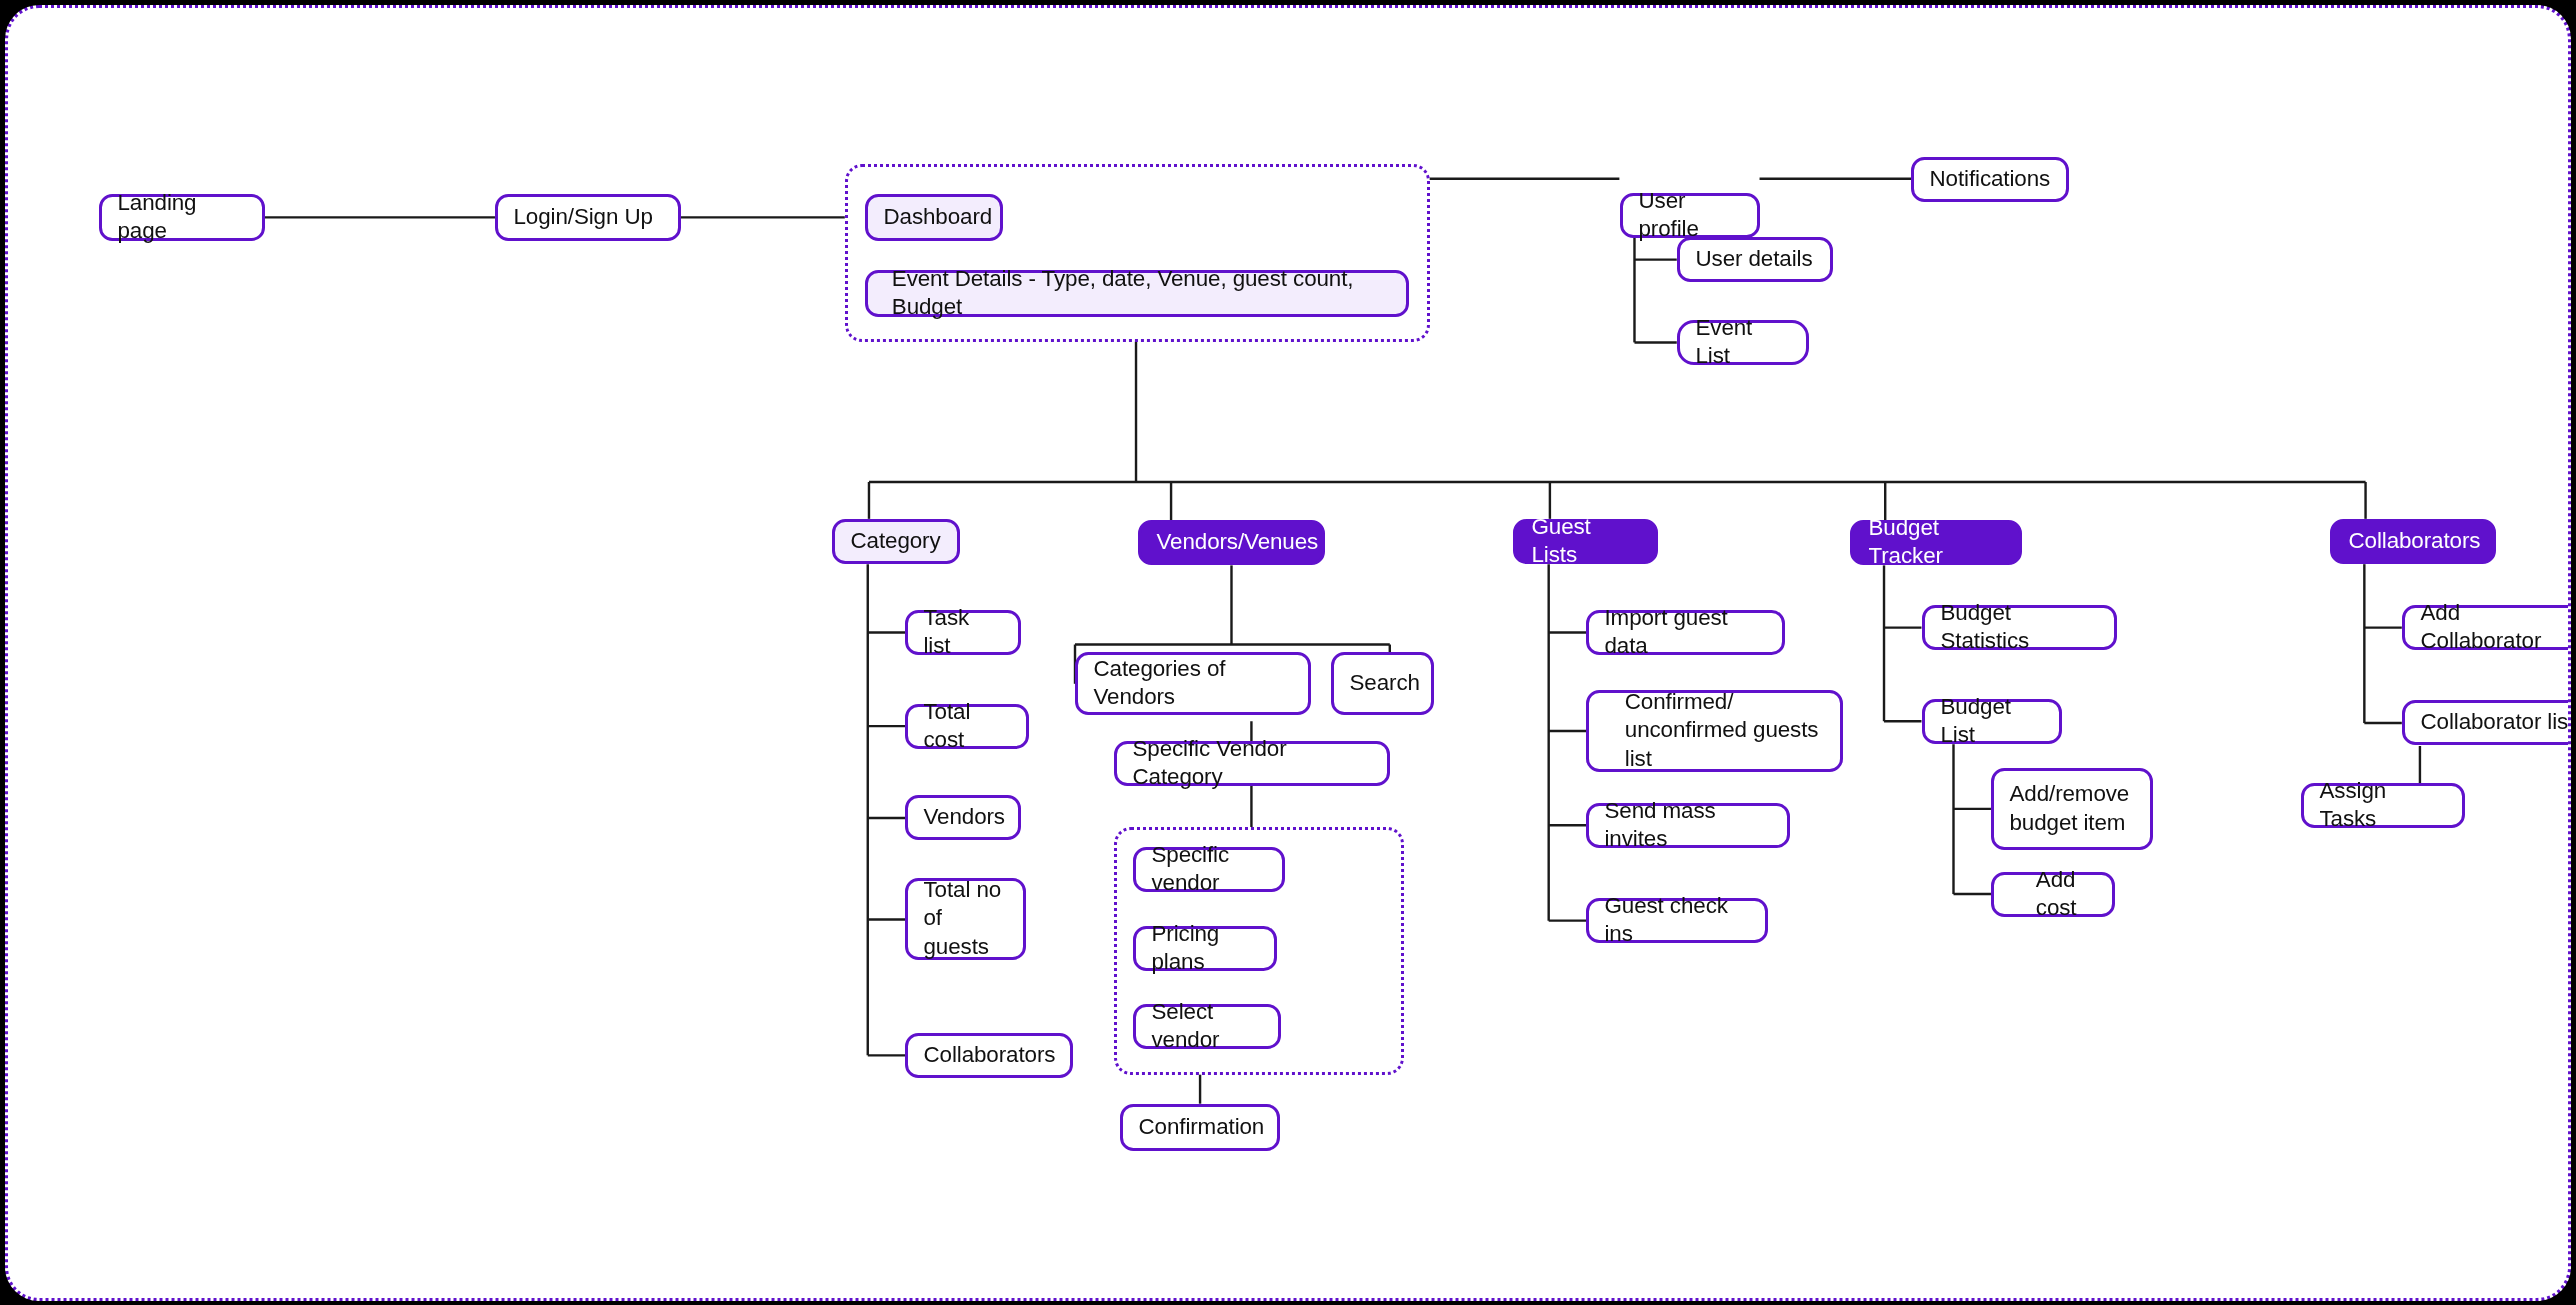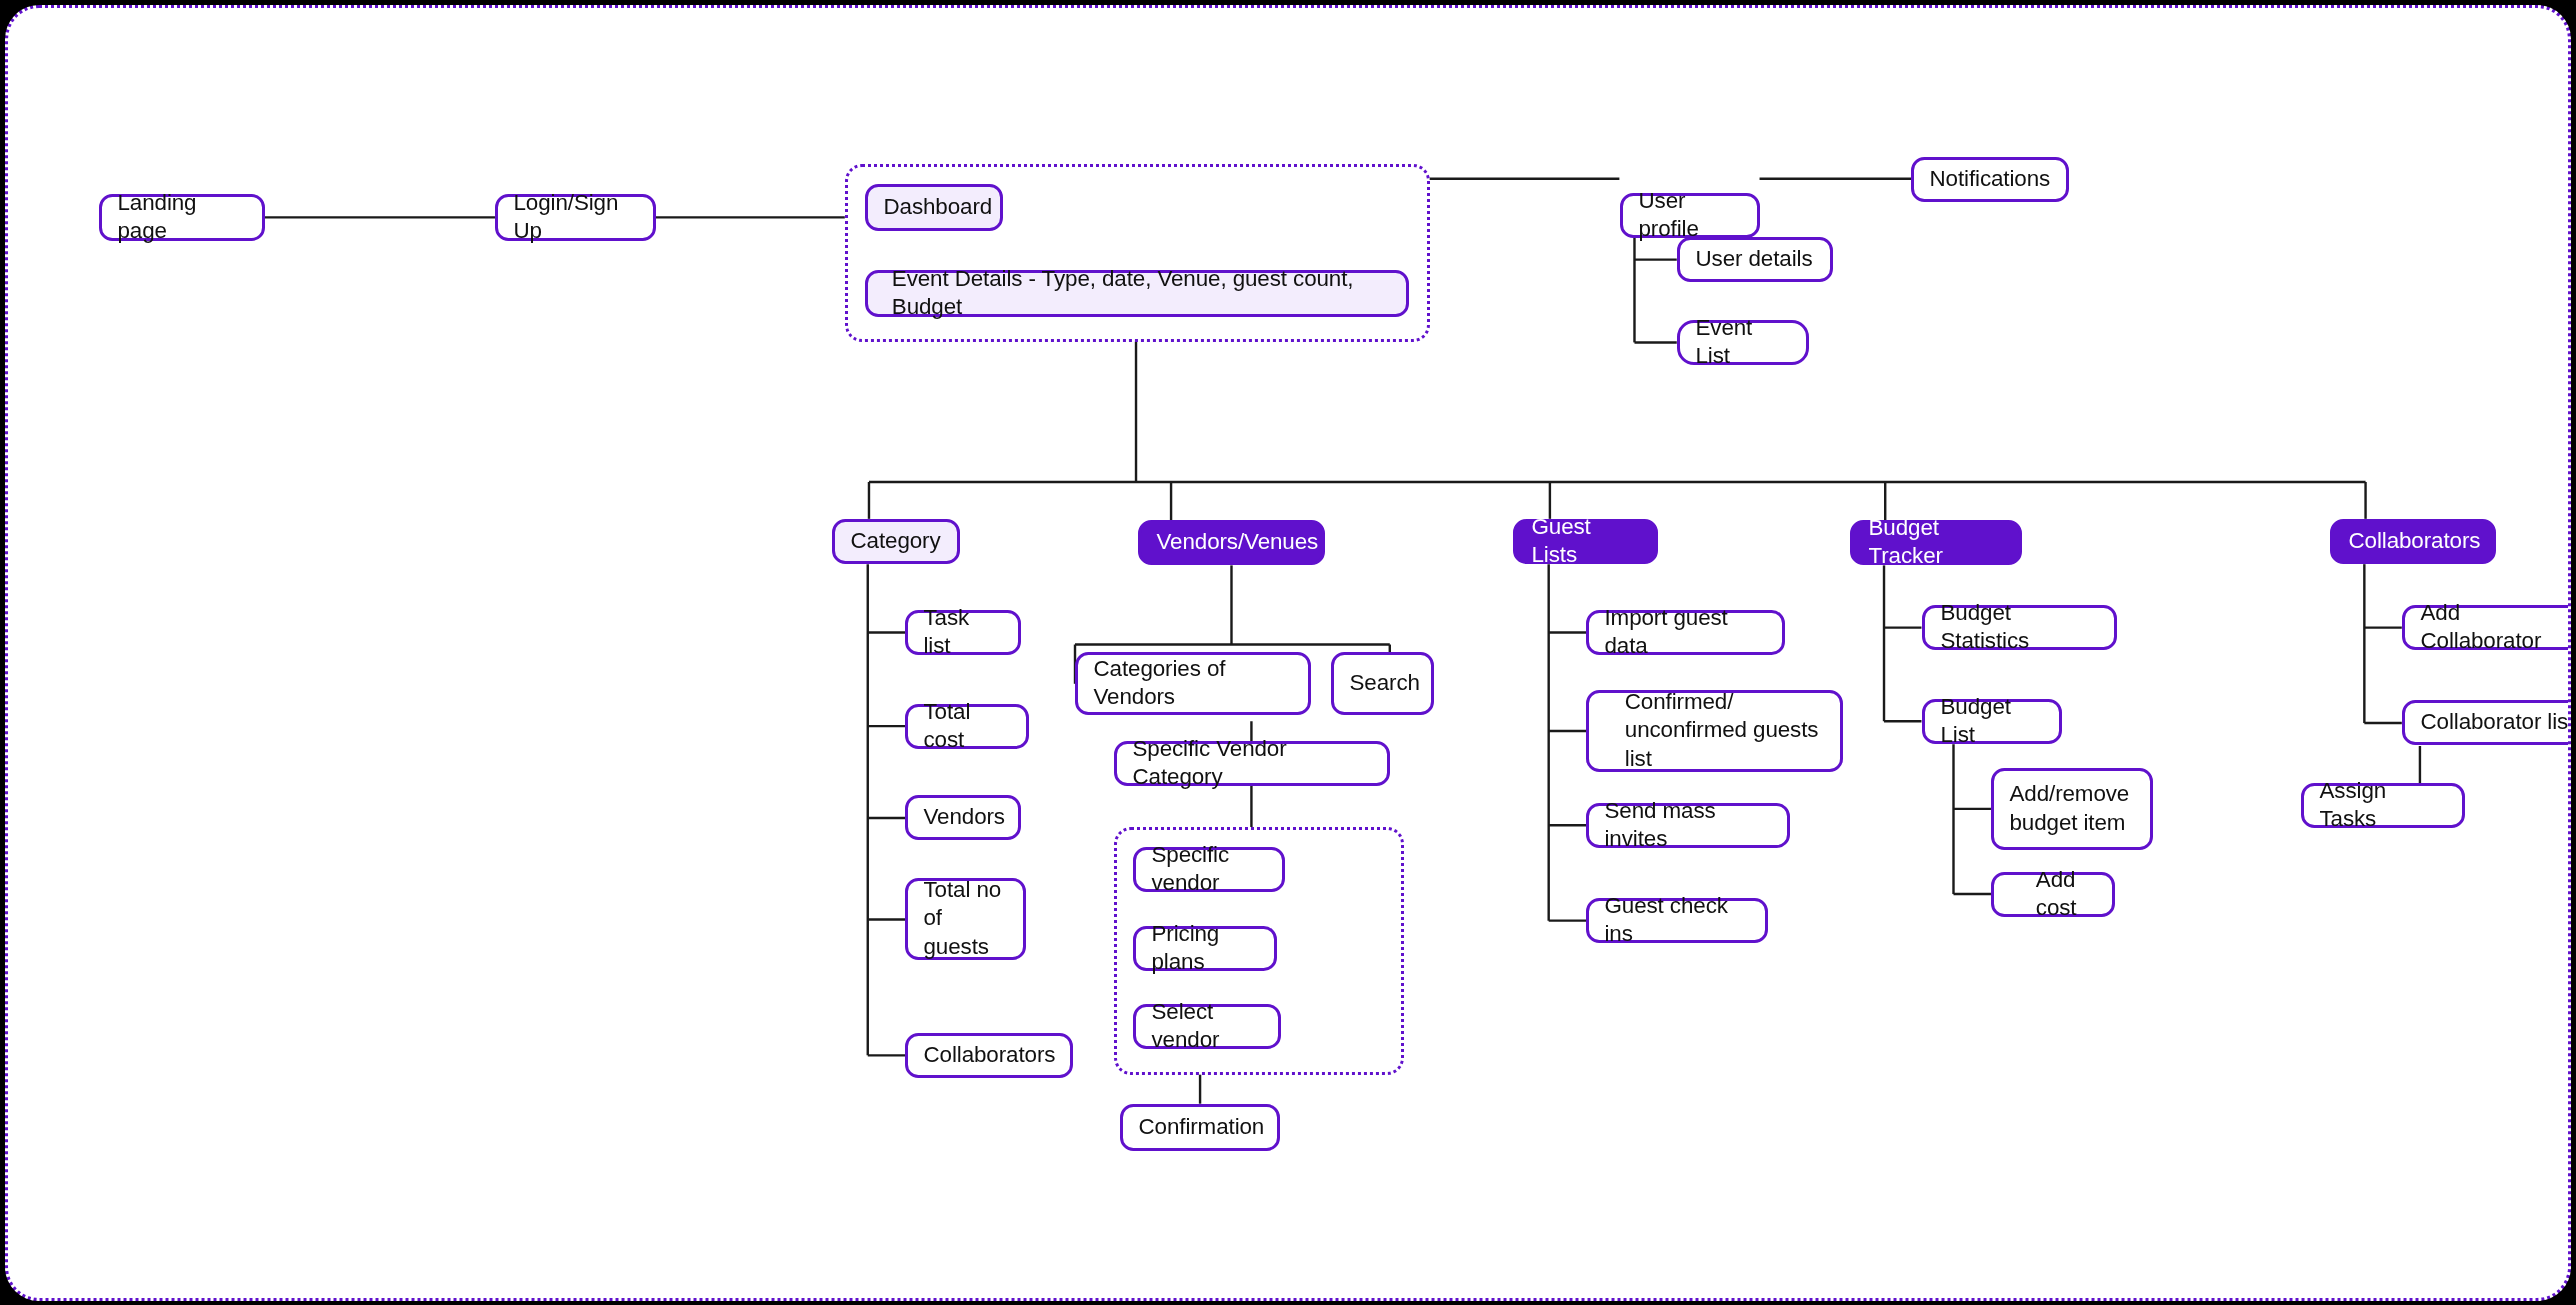--- a/index.html
+++ b/index.html
@@ -108,27 +108,27 @@
       <line x1="3900" y1="920" x2="3900" y2="1183"></line>
       <line x1="3900" y1="1025" x2="3962" y2="1025"></line>
       <line x1="3900" y1="1183" x2="3962" y2="1183"></line>
       <line x1="3992" y1="1221" x2="3992" y2="1283"></line>
     </svg>
 
     <div class="node" style="left:91px; top:186px; width:166px; height:47px;">
       <span>Landing page</span>
     </div>
 
-    <div class="node" style="left:487px; top:186px; width:161px; height:47px;">
+    <div class="node" style="left:487px; top:186px; width:186px; height:47px;">
       <span>Login/Sign Up</span>
     </div>
 
     <div class="group" style="left:837px; top:156px; width:585px; height:178px;"></div>
 
-    <div class="node tint" style="left:857px; top:176px; width:138px; height:47px;">
+    <div class="node tint" style="left:857px; top:186px; width:138px; height:47px;">
       <span>Dashboard</span>
     </div>
 
     <div class="node tint" style="left:857px; top:262px; width:544px; height:47px;padding-left:24px;">
       <span>Event Details - Type, date, Venue, guest count, Budget</span>
     </div>
 
     <div class="node" style="left:1612px; top:149px; width:140px; height:45px;margin-top:36px;">
       <span>User profile</span>
     </div>

